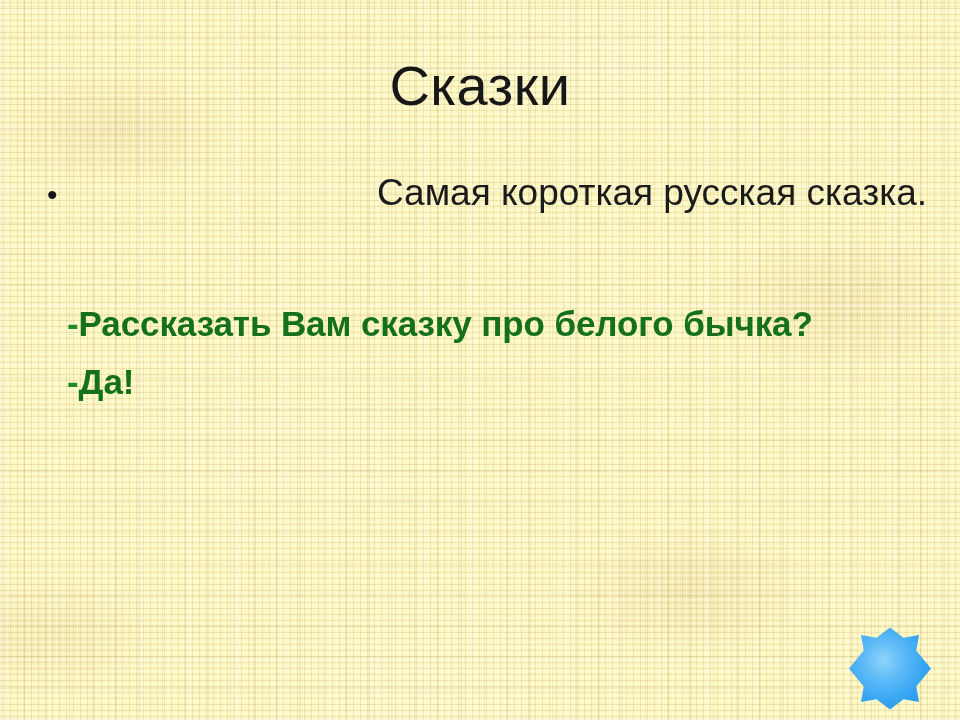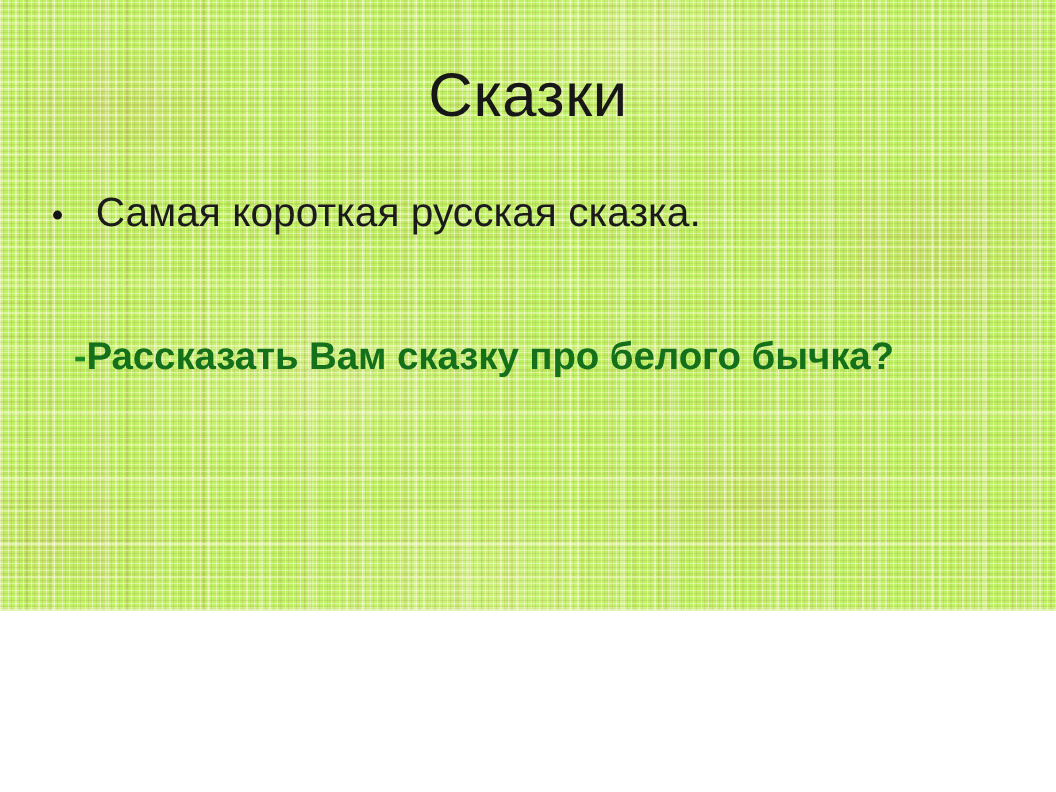--- a/index.html
+++ b/index.html
@@ -10,23 +10,23 @@
   body {
     width: 960px;
     height: 720px;
     overflow: hidden;
     font-family: "Liberation Sans", "DejaVu Sans", sans-serif;
   }
 
   .slide {
     position: relative;
     width: 960px;
-    height: 555px;
+    height: 720px;
     box-sizing: border-box;
-    background-color: #bef264;
+    background-color: #fef9c3;
     overflow: hidden;
   }
 
   
   .texture-layer {
     position: absolute;
     inset: 0;
     pointer-events: none;
   }
   .tex-weave-v {
@@ -131,20 +131,21 @@
     flex: 0 0 auto;
     width: 40px;
     font-size: 30px;
     line-height: inherit;
     color: #141414;
     text-align: left;
   }
   .bullet-text {
     flex: 1 1 auto;
     white-space: nowrap;
+    text-align: right;
   }
 
   .dialogue {
     margin-top: 78px;
   }
   .dialogue-line {
     font-size: 35px;
     line-height: 1.66;
     font-weight: 700;
     color: #14701a;
@@ -190,20 +191,23 @@
       <span class="bullet-marker">•</span>
       <span class="bullet-text">Самая короткая русская сказка.</span>
     </div>
 
     <div class="dialogue">
 
       <div class="dialogue-line">
         <span class="dash">-</span><span>Рассказать Вам сказку про белого бычка?</span>
       </div>
 
+      <div class="dialogue-line">
+        <span class="dash">-</span><span>Да!</span>
+      </div>
 
 
     </div>
   </div>
 
   <div class="star-decoration">
     <svg viewBox="0 0 100 100" xmlns="http://www.w3.org/2000/svg">
       <defs>
         <radialGradient id="starGrad" cx="42%" cy="40%" r="68%">
           <stop offset="0%" stop-color="#8ed4fc"></stop>

